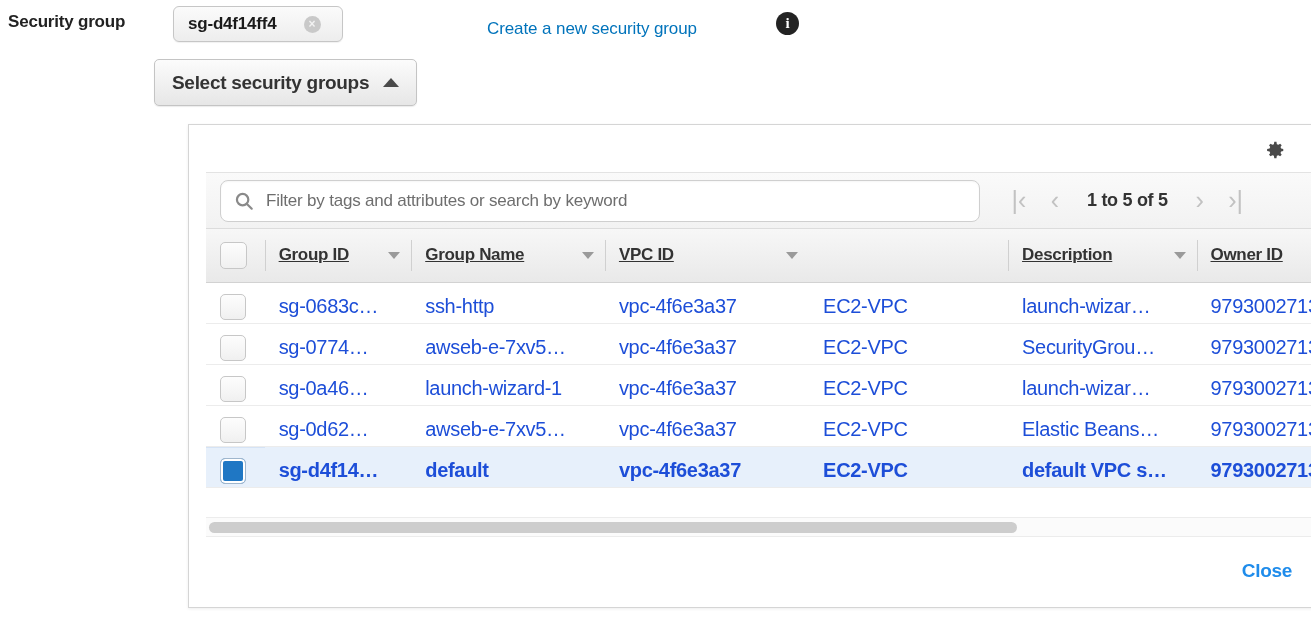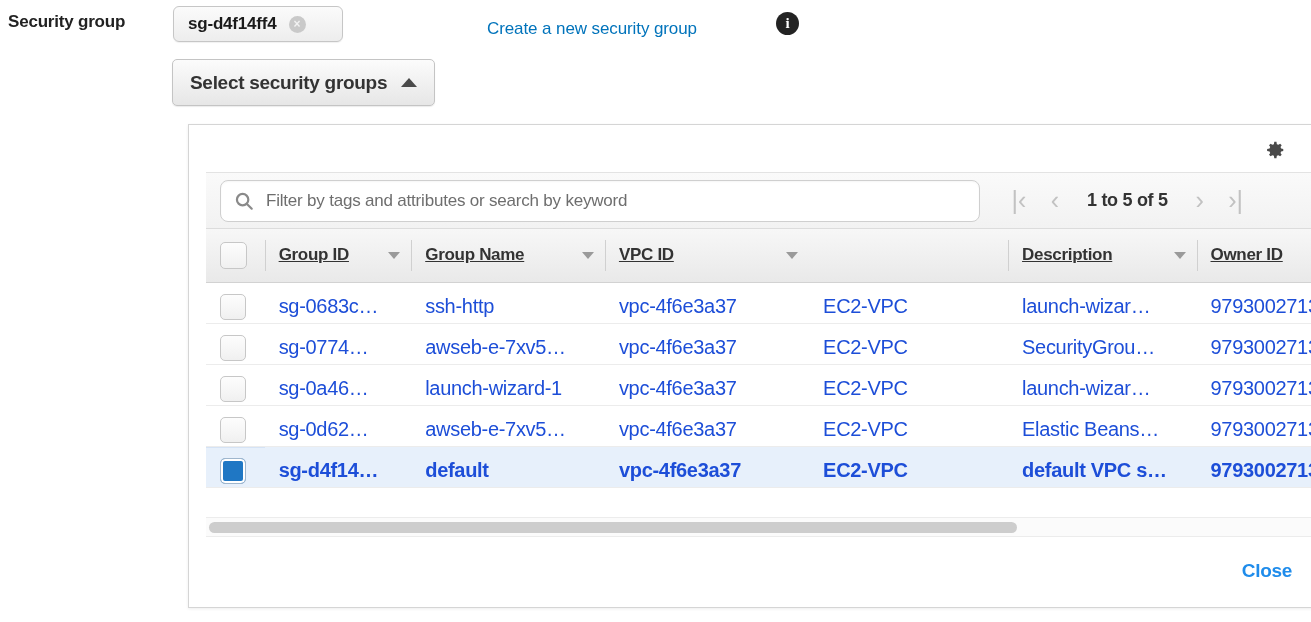--- a/index.html
+++ b/index.html
@@ -22,20 +22,21 @@
 
   .token-chip {
     position: absolute; left: 173px; top: 6px;
     height: 36px; min-width: 170px;
     display: flex; align-items: center;
     padding: 0 12px 0 14px;
     border: 1px solid #c6c6c6;
     border-radius: 6px;
     background: linear-gradient(to bottom, #fbfbfb 0%, #ededed 100%);
     box-shadow: 0 1px 1px rgba(0,0,0,0.06);
+    gap: 15px;
   }
   .token-chip .chip-text {
     font-size: 17px; font-weight: bold; color: #1a1a1a;
     letter-spacing: -0.2px;
   }
   .chip-remove {
     margin-left: 12px;
     width: 17px; height: 17px; border-radius: 50%;
     background: #c9c9c9;
     color: #f2f2f2; font-size: 12px; line-height: 16px;
@@ -54,21 +55,21 @@
     position: absolute; left: 776px; top: 12px;
     width: 23px; height: 23px; border-radius: 50%;
     background: #232323; color: #ffffff;
     font-size: 15px; font-weight: bold; font-family: "Liberation Serif", serif;
     text-align: center; line-height: 23px;
     cursor: pointer;
   }
 
   
   .select-btn {
-    position: absolute; left: 172px; top: 59px;
+    position: absolute; left: 154px; top: 59px;
     height: 47px;
     display: flex; align-items: center;
     padding: 0 17px;
     border: 1px solid #c4c4c4;
     border-radius: 5px;
     background: linear-gradient(to bottom, #fcfcfc 0%, #e6e6e6 100%);
     box-shadow: 0 1px 1px rgba(0,0,0,0.08);
     cursor: pointer;
   }
   .select-btn .btn-text {

